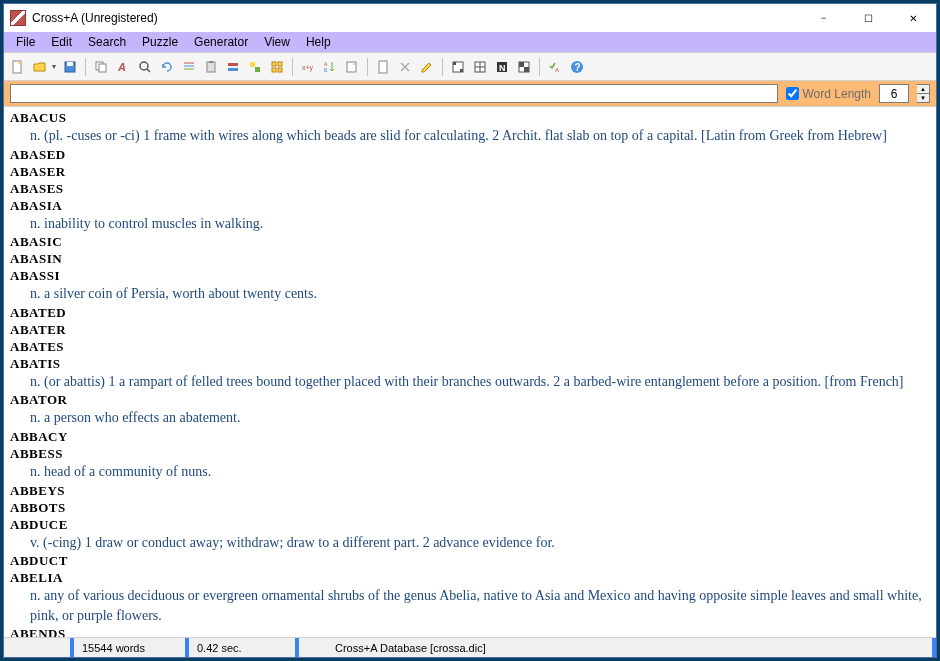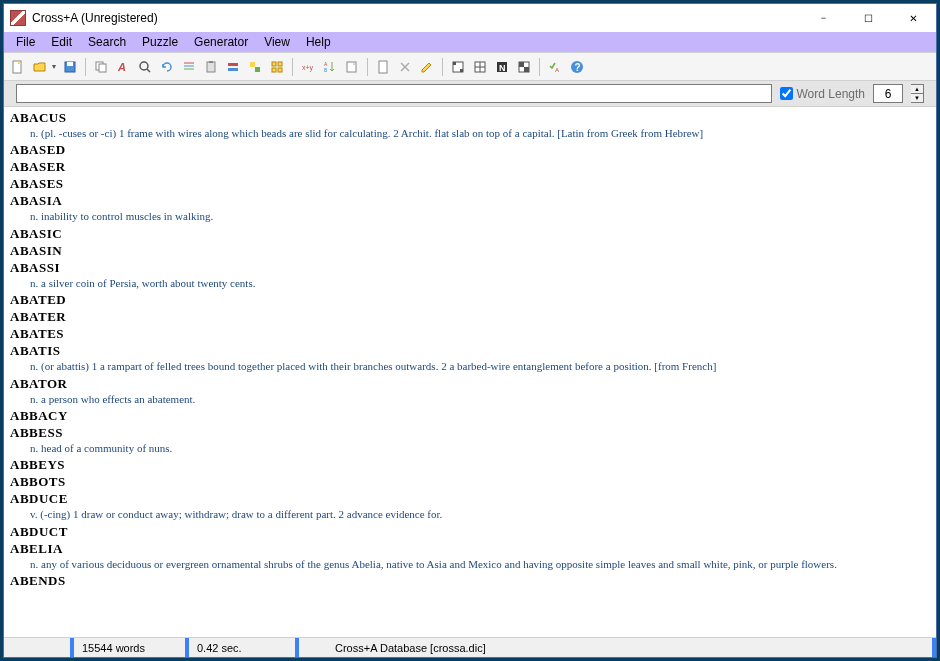--- a/index.html
+++ b/index.html
@@ -81,25 +81,25 @@
 .tb-sep {
   width: 1px; height: 18px;
   background: #c0c0c0;
   margin: 0 3px;
 }
 .tb-btn svg { width: 14px; height: 14px; }
 .dd-arrow { width:6px; font-size:8px; color:#555; }
 
 .searchbar {
   height: 26px;
-  background: #e5e5e5;
+  background: #fdba74;
   border-bottom: 1px solid #d0d0d0;
   display: flex;
   align-items: center;
-  padding: 0 12px;
+  padding: 0 6px;
   gap: 8px;
 }
 .searchbar input[type=text] {
   flex: 1;
   height: 19px;
   border: 1px solid #7a7a7a;
   padding: 0 4px;
   font-size: 12px;
 }
 .wl-check {
@@ -138,21 +138,21 @@
 .content::-webkit-scrollbar-thumb { background: #c0c0c0; }
 .word {
   font-weight: bold;
   font-size: 13px;
   color: #000;
   letter-spacing: 0.5px;
   margin-top: 1px;
 }
 .def {
   color: #1f497d;
-  font-size: 11px;
+  font-size: 14px;
   padding-left: 20px;
   line-height: 1.4;
 }
 
 .statusbar {
   height: 20px;
   background: #f0f0f0;
   border-top: 1px solid #d0d0d0;
   display: flex;
   align-items: center;

